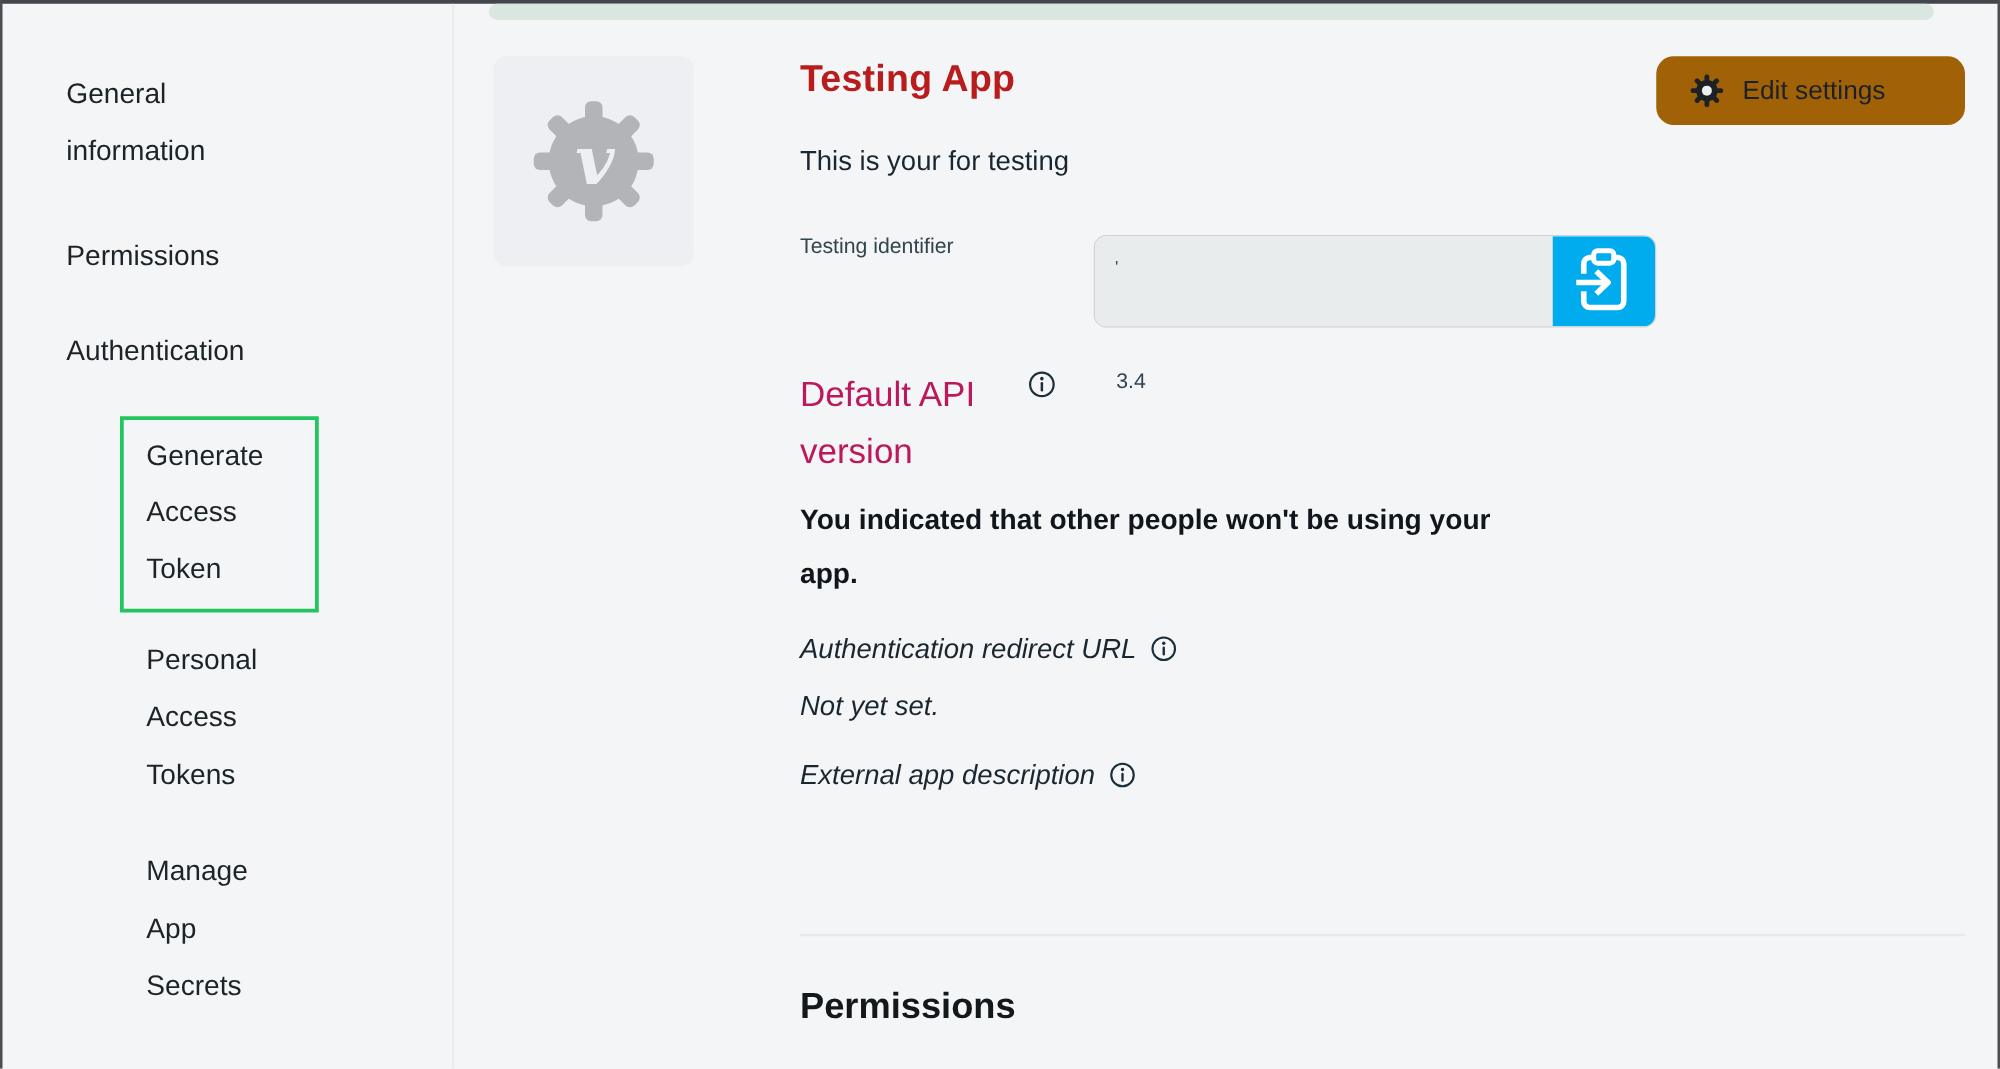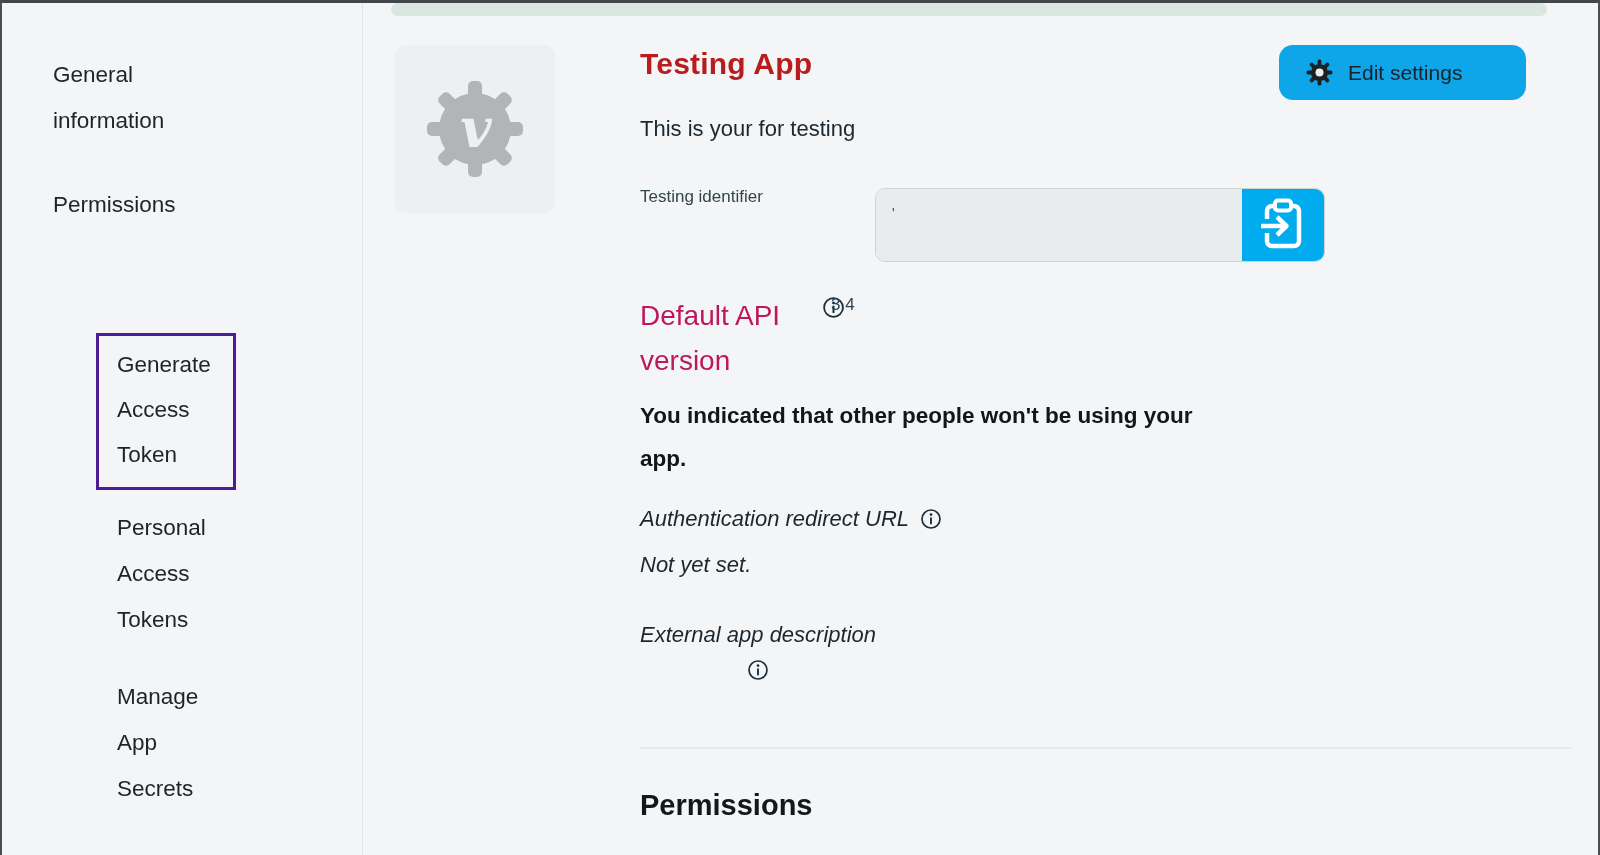--- a/index.html
+++ b/index.html
@@ -21,22 +21,22 @@
   
   .sidebar-divider { position:absolute; left:362px; top:3px; width:1px; height:852px; background:#e3e5e5; }
   .nav-item {
     position:absolute;
     font-size:22.5px; line-height:46px; color:#1c2429;
     cursor:pointer;
   }
   .nav-item.lvl1 { left:53px; width:175px; }
   .nav-item.lvl2 { left:117px; width:120px; }
   .nav-item.boxed {
-    left:96px; top:333px; width:140px;
-    border:3px solid #4c1d95;
+    left:96px; top:333px; width:159px;
+    border:3px solid #22c55e;
     padding:6px 2px 10px 18px;
     line-height:45px;
   }
 
   
   .toast-bar {
     position:absolute; left:391px; top:3px; width:1156px; height:13px;
     background:#d9e7e0; border-radius:8px;
   }
 
@@ -45,22 +45,22 @@
     position:absolute; left:395px; top:45px; width:160px; height:168px;
     background:#edeff2; border-radius:10px;
     display:flex; align-items:center; justify-content:center;
   }
 
   .page-title {
     position:absolute; left:640px; top:47px;
     font-size:30px; font-weight:600; letter-spacing:.2px; color:#b91c1c;
   }
   .edit-btn {
-    position:absolute; left:1279px; top:45px; width:247px; height:55px;
-    background:#0ea5e9; border:none; border-radius:14px;
+    position:absolute; left:1325px; top:45px; width:247px; height:55px;
+    background:#a16207; border:none; border-radius:14px;
     display:flex; align-items:center; gap:15px; padding-left:27px;
     cursor:pointer;
   }
   .edit-btn span { font-size:21px; color:#1b2126; font-family:"Liberation Sans",sans-serif; }
 
   .app-desc { position:absolute; left:640px; top:116px; font-size:22px; color:#1b2730; }
 
   .client-label { position:absolute; left:640px; top:187px; font-size:17px; color:#32454e; }
   .client-combo {
     position:absolute; left:875px; top:188px; width:450px; height:74px;
@@ -71,49 +71,50 @@
     flex:1; background:#e8ecec; position:relative; border:none; outline:none;
     font-size:14px; color:#3c5260; padding:16px 0 0 16px; text-align:left;
   }
   .copy-btn {
     width:82px; height:100%; background:#00abee; border:none; cursor:pointer;
     display:flex; align-items:center; justify-content:center;
   }
 
   .api-label { position:absolute; left:640px; top:293px; width:150px; font-size:28px; line-height:45px; color:#be185d; }
   .api-info  { position:absolute; left:822px; top:296px; width:23px; height:23px; cursor:pointer; }
-  .api-value { position:absolute; left:831px; top:295px; font-size:17px; color:#2b4354; }
+  .api-value { position:absolute; left:893px; top:295px; font-size:17px; color:#2b4354; }
 
   .notice {
     position:absolute; left:640px; top:395px; width:560px;
     font-size:22.5px; font-weight:700; line-height:42.5px; color:#10161b;
   }
 
   .field-row { position:absolute; left:640px; font-size:22px; color:#1b2730; display:flex; align-items:center; gap:11px;font-style:italic; }
   .row-auth { top:506px; }
   .row-notset { top:552px; }
-  .row-ext { top:622px;flex-direction:column; }
+  .row-ext { top:607px; }
   .inline-info { width:22px; height:22px; display:inline-block; cursor:pointer; }
 
   .section-divider { position:absolute; left:640px; top:747px; width:932px; height:2px; background:#e8eaea; }
   .section-heading { position:absolute; left:640px; top:789px; font-size:29px; font-weight:600; color:#13181c; }
 </style>
 </head>
 <body>
 
 <div id="stage">
 
   <div class="top-strip"></div>
   <div class="left-edge"></div>
   <div class="right-edge"></div>
 
   <div class="sidebar-divider"></div>
 
   <div class="nav-item lvl1" style="top:52px">General information</div>
   <div class="nav-item lvl1" style="top:182px">Permissions</div>
+  <div class="nav-item lvl1" style="top:258px">Authentication</div>
   <div class="nav-item lvl2 boxed">Generate Access Token</div>
   <div class="nav-item lvl2" style="top:674px">Manage App Secrets</div>
   <div class="nav-item lvl2" style="top:505px">Personal Access Tokens</div>
 
   <div class="toast-bar"></div>
 
   <div class="app-icon-tile">
     <svg width="104" height="104" viewBox="0 0 104 104">
       <g fill="#b2b4b7">
         <rect x="45" y="4" width="14" height="26" rx="5"></rect>

